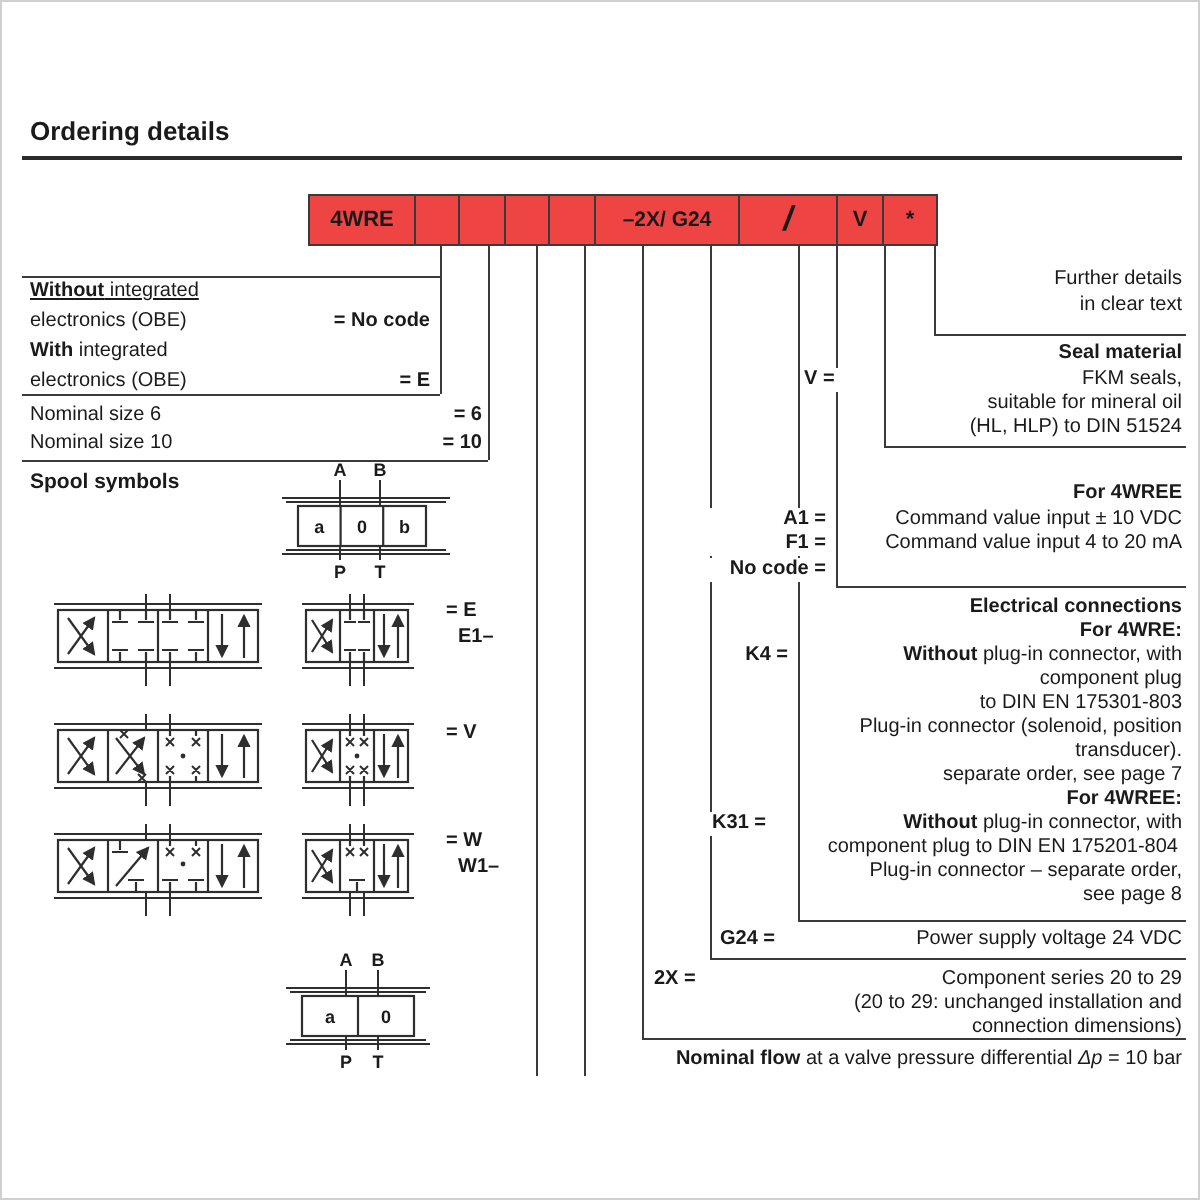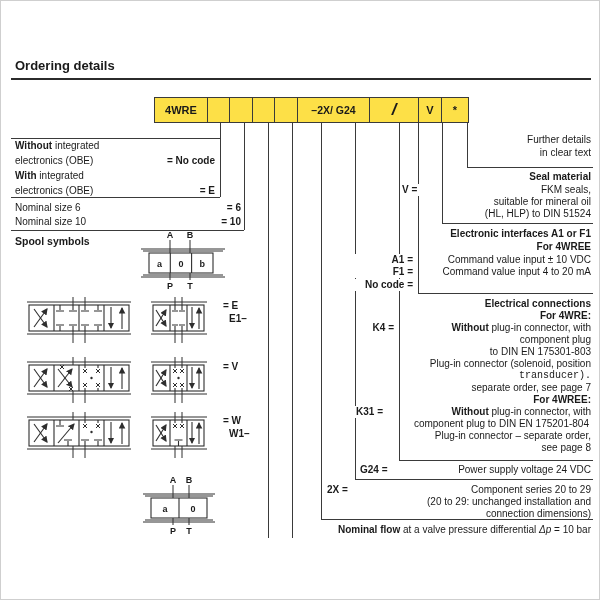--- a/index.html
+++ b/index.html
@@ -9,21 +9,21 @@
   .t{font-size:10px;line-height:12px;white-space:nowrap;}
   .b{font-weight:bold;}
   .i{font-style:italic;}
   .ra{text-align:right;}
   .lbl{background:#fff;padding:0 2px;}
   .vline{width:1px;background:#3a3a3a;}
   .hline{height:1px;background:#3a3a3a;}
   .titlebar{font-size:13px;font-weight:bold;}
   .titlerule{height:2px;background:#2b2b2b;}
   .codebox{box-sizing:border-box;border:1.5px solid #3a3a3a;margin-left:-1.5px;height:26px;
-           display:flex;align-items:center;justify-content:center;font-weight:bold;font-size:11px;background:#fde047;}
+           display:flex;align-items:center;justify-content:center;font-weight:bold;font-size:11px;background:#ef4444;}
   .codebox:first-child{margin-left:0;}
   .slashbox{font-size:17px;font-style:italic;font-weight:bold;}
   svg{overflow:visible;}
   .ln{stroke:#2e2e2e;stroke-width:1.1;fill:none;}
   .lt{stroke:#2e2e2e;stroke-width:1;fill:none;}
   text.vtxt{font-family:"Liberation Sans",sans-serif;font-size:9px;font-weight:bold;fill:#1a1a1a;}
 </style>
 </head>
 <body>
 
@@ -66,21 +66,21 @@
   <div class="abs hline" style="left:466px;top:166px;width:126px;"></div>
   <div class="abs hline" style="left:441px;top:222px;width:151px;"></div>
   <div class="abs hline" style="left:417px;top:292px;width:175px;"></div>
   <div class="abs hline" style="left:398px;top:459px;width:194px;"></div>
   <div class="abs hline" style="left:354px;top:478px;width:238px;"></div>
   <div class="abs hline" style="left:320px;top:518px;width:272px;"></div>
   <div class="abs hline" style="left:10px;top:137px;width:209px;"></div>
   <div class="abs hline" style="left:10px;top:196px;width:209px;"></div>
   <div class="abs hline" style="left:10px;top:229px;width:233px;"></div>
 
-  <div class="abs t" style="left:14px;top:139px;"><span class="b">Without</span><span> integrated</span></div>
+  <div class="abs t" style="left:14px;top:139px;text-decoration:underline;"><span class="b">Without</span><span> integrated</span></div>
   <div class="abs t" style="left:14px;top:154px;">electronics (OBE)</div>
   <div class="abs t b ra" style="left:124px;top:154px;width:90px;">= No code</div>
   <div class="abs t" style="left:14px;top:169px;"><span class="b">With</span><span> integrated</span></div>
   <div class="abs t" style="left:14px;top:184px;">electronics (OBE)</div>
   <div class="abs t b ra" style="left:124px;top:184px;width:90px;">= E</div>
   <div class="abs t" style="left:14px;top:201px;">Nominal size 6</div>
   <div class="abs t b ra" style="left:180px;top:201px;width:60px;">= 6</div>
   <div class="abs t" style="left:14px;top:215px;">Nominal size 10</div>
   <div class="abs t b ra" style="left:180px;top:215px;width:60px;">= 10</div>
   <div class="abs t b" style="left:14px;top:234px;font-size:10.5px;">Spool symbols</div>
@@ -198,36 +198,35 @@
 
   <div class="abs t ra" style="right:8px;top:133px;width:150px;">Further details</div>
   <div class="abs t b ra" style="right:8px;top:170px;width:150px;">Seal material</div>
 
   <div class="abs t ra" style="right:8px;top:146px;width:150px;">in clear text</div>
   <div class="abs t b lbl" style="left:399px;top:183px;">V =</div>
   <div class="abs t ra" style="right:8px;top:195px;width:150px;">suitable for mineral oil</div>
   <div class="abs t ra" style="right:8px;top:183px;width:150px;">FKM seals,</div>
   <div class="abs t ra" style="right:8px;top:207px;width:150px;">(HL, HLP) to DIN 51524</div>
 
-  <div class="abs t b ra" style="right:8px;top:227px;width:170px;">Electronic interfaces A1 or F1</div>
   <div class="abs t b ra" style="right:8px;top:240px;width:170px;">For 4WREE</div>
   <div class="abs t b lbl ra" style="left:352px;top:253px;width:58px;">A1 =</div>
   <div class="abs t ra" style="right:8px;top:253px;width:166px;">Command value input ± 10 VDC</div>
   <div class="abs t b lbl ra" style="left:352px;top:265px;width:58px;">F1 =</div>
   <div class="abs t ra" style="right:8px;top:265px;width:166px;">Command value input 4 to 20 mA</div>
   <div class="abs t b lbl ra" style="left:352px;top:278px;width:58px;">No code =</div>
 
   <div class="abs t b ra" style="right:8px;top:297px;width:170px;">Electrical connections</div>
   <div class="abs t b ra" style="right:8px;top:309px;width:170px;">For 4WRE:</div>
   <div class="abs t b lbl ra" style="left:358px;top:321px;width:33px;">K4 =</div>
   <div class="abs t ra" style="right:8px;top:321px;width:180px;"><span class="b">Without</span><span> plug-in connector, with</span></div>
   <div class="abs t ra" style="right:8px;top:333px;width:180px;">component plug</div>
   <div class="abs t ra" style="right:8px;top:345px;width:180px;">to DIN EN 175301-803</div>
   <div class="abs t ra" style="right:8px;top:357px;width:180px;">Plug-in connector (solenoid, position</div>
-  <div class="abs t ra" style="right:8px;top:369px;width:180px;font-family:Liberation Mono, monospace;">transducer).</div>
+  <div class="abs t ra" style="right:8px;top:369px;width:180px;">transducer).</div>
   <div class="abs t ra" style="right:8px;top:381px;width:180px;">separate order, see page 7</div>
   <div class="abs t b ra" style="right:8px;top:393px;width:170px;">For 4WREE:</div>
   <div class="abs t b lbl ra" style="left:344px;top:405px;width:36px;text-align:right;">K31 =</div>
   <div class="abs t ra" style="right:8px;top:405px;width:180px;"><span class="b">Without</span><span> plug-in connector, with</span></div>
   <div class="abs t ra lbl" style="right:8px;top:417px;">component plug to DIN EN 175201-804</div>
   <div class="abs t ra" style="right:8px;top:429px;width:180px;">Plug-in connector – separate order,</div>
   <div class="abs t ra" style="right:8px;top:441px;width:180px;">see page 8</div>
 
   <div class="abs t b lbl" style="left:357px;top:463px;">G24 =</div>
   <div class="abs t ra" style="right:8px;top:463px;width:180px;">Power supply voltage 24 VDC</div>

